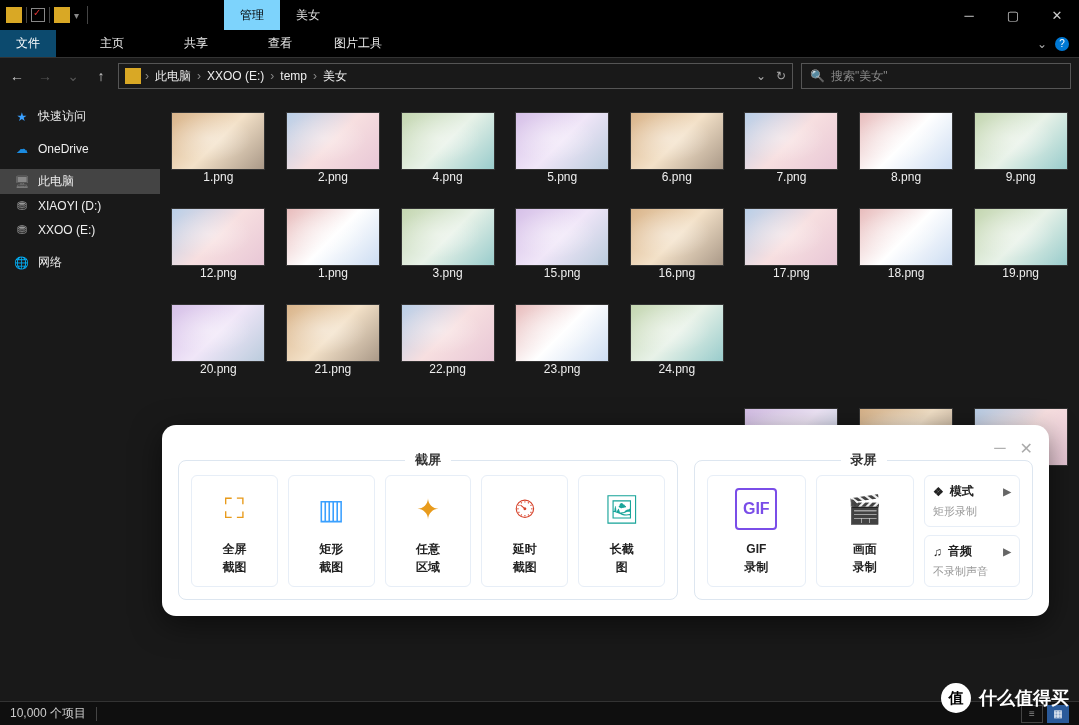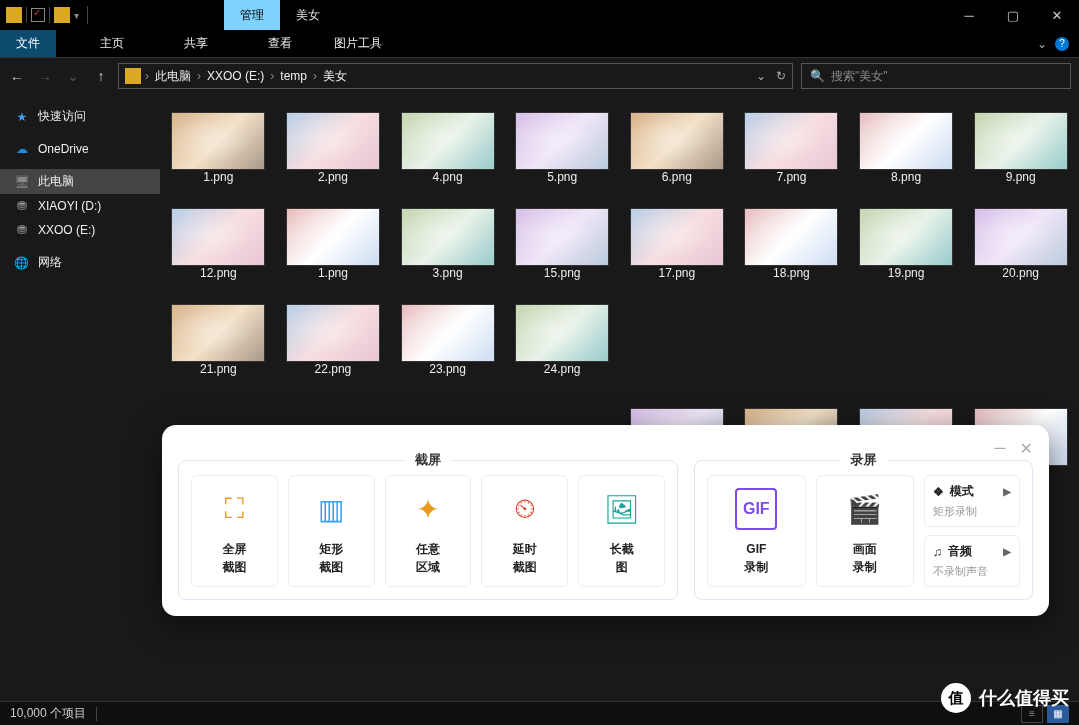--- a/index.html
+++ b/index.html
@@ -229,20 +229,24 @@
         </div>
         <div class="thumb">
           <div class="img" style="background: linear-gradient(135deg, rgb(196, 214, 176), rgb(232, 242, 232), rgb(153, 204, 204));"></div>
           <div>3.png</div>
         </div>
         <div class="thumb">
           <div class="img" style="background: linear-gradient(135deg, rgb(214, 192, 232), rgb(240, 230, 248), rgb(187, 204, 221));"></div>
           <div>15.png</div>
         </div>
         <div class="thumb">
+          <div class="img" style="background: linear-gradient(135deg, rgb(217, 180, 138), rgb(243, 225, 200), rgb(170, 153, 136));"></div>
+          <div>16.png</div>
+        </div>
+        <div class="thumb">
           <div class="img" style="background: linear-gradient(135deg, rgb(185, 207, 232), rgb(247, 223, 224), rgb(232, 199, 214));"></div>
           <div>17.png</div>
         </div>
         <div class="thumb">
           <div class="img" style="background: linear-gradient(135deg, rgb(232, 188, 188), rgb(255, 255, 255), rgb(205, 221, 242));"></div>
           <div>18.png</div>
         </div>
         <div class="thumb">
           <div class="img" style="background: linear-gradient(135deg, rgb(196, 214, 176), rgb(232, 242, 232), rgb(153, 204, 204));"></div>
           <div>19.png</div>

